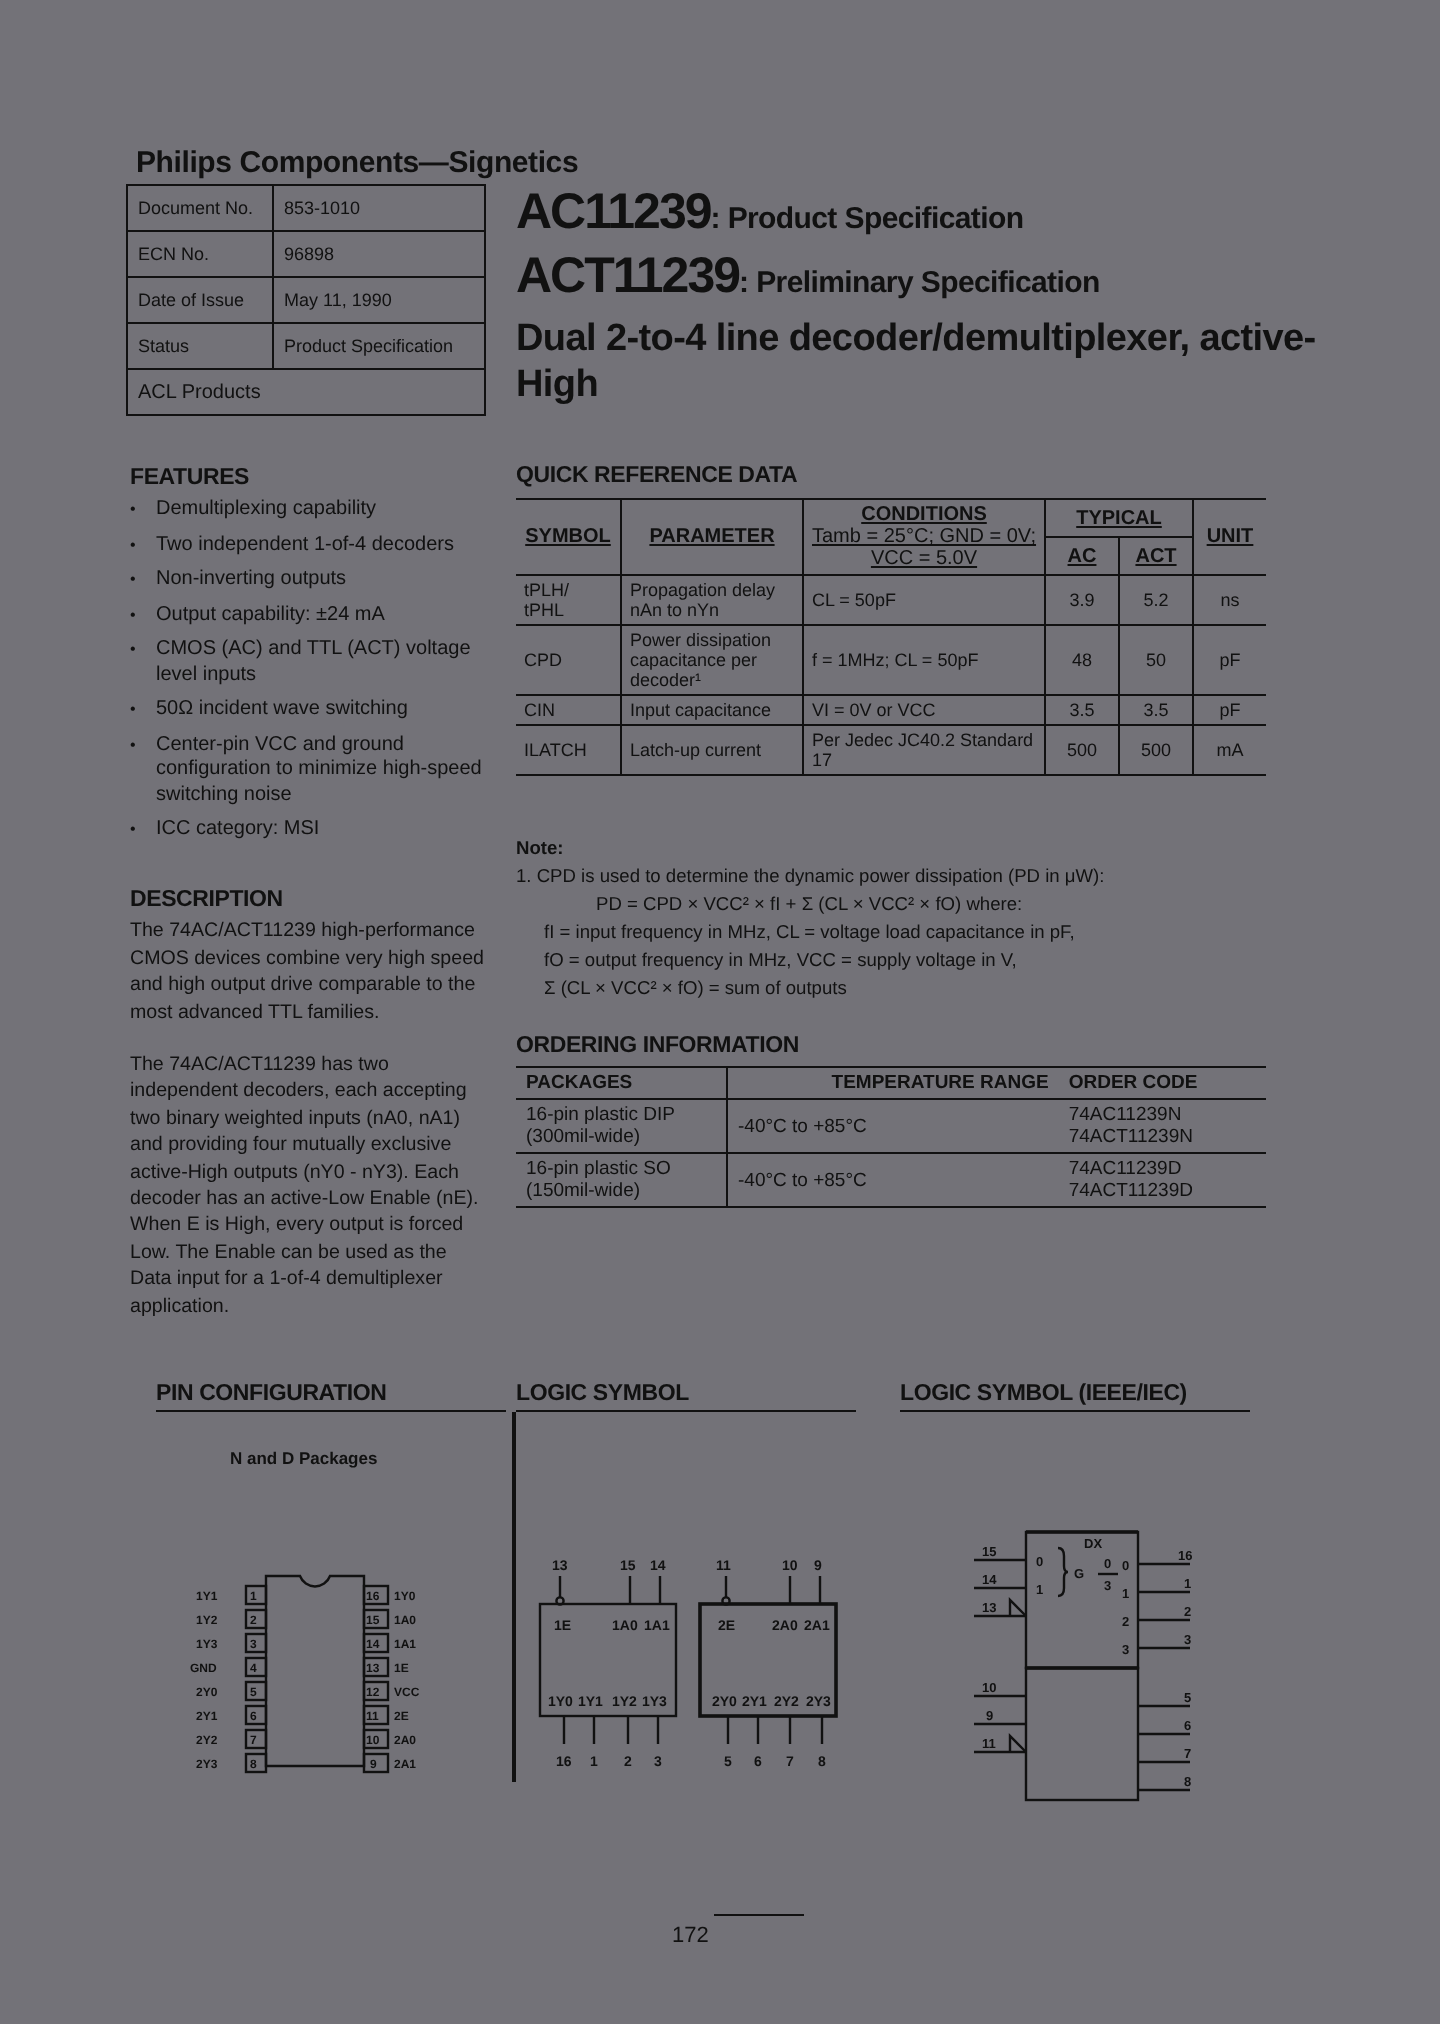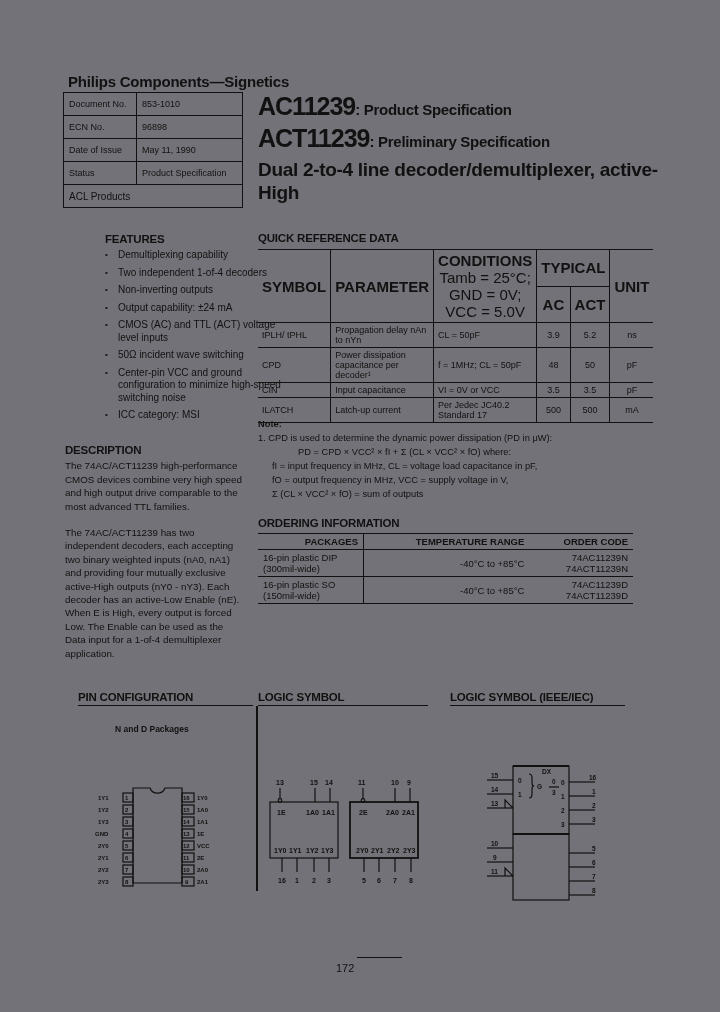--- a/index.html
+++ b/index.html
@@ -13,44 +13,44 @@
   .doc-table td { border:1px solid #111; height:22px; padding:0 5px; }
   .doc-table td.k { width:62px; }
   .doc-table td.full { font-size:10px;margin-left:24px; }
   .title1, .title2 { left:258px; font-weight:bold; }
   .title1 { top:92px; }
   .title2 { top:124px; }
   .big { font-size:25px; letter-spacing:-1px; }
   .sub { font-size:15px; letter-spacing:-0.3px; }
   .subtitle { left:258px; top:158px; width:400px; font-size:19px; font-weight:bold; line-height:23px; letter-spacing:-0.3px; }
   h3 { margin:0; font-size:11.5px; font-weight:bold; letter-spacing:-0.2px; }
-  .features { left:65px; top:233px; width:180px;margin-left:40px; }
+  .features { left:65px; top:233px; width:180px; }
   .features ul { margin:4px 0 0 0; padding:0; list-style:none; font-size:10px; }
   .features li { position:relative; padding-left:13px; margin-bottom:5px; line-height:12.5px; }
   .features li::before { content:"•"; position:absolute; left:0; top:0; font-size:8px; }
   .desc { left:65px; top:444px; width:180px; font-size:9.8px; line-height:13.4px; }
   .desc p { margin:2px 0 13px 0; }
   .qrd { left:258px; top:232px; width:375px; }
   .qrd table { margin-top:5px; width:100%; border-collapse:collapse; font-size:9px; border-top:1.5px solid #111; border-bottom:1.5px solid #111; }
   .qrd th, .qrd td { border:1px solid #111; padding:2px 4px; }
-  .qrd th { font-weight:bold; font-size:15px; }
+  .qrd th { font-weight:bold; font-size:10px;text-decoration:underline; }
   .qrd td.num, .qrd th.c { text-align:center; }
   .qrd tr > *:first-child { border-left:none; }
   .qrd tr > *:last-child { border-right:none; }
   .notes { left:258px; top:417px; width:375px; font-size:9.3px; line-height:14px; }
   .notes .nt { font-weight:bold; }
   .notes .ind1 { padding-left:14px; }
   .notes .ind2 { padding-left:40px; }
   .ordering { left:258px; top:517px; width:375px; }
   .ordering table { margin-top:4px; width:100%; border-collapse:collapse; font-size:9.5px; border-top:1.5px solid #111; border-bottom:1.5px solid #111; }
   .ordering th, .ordering td { border:1px solid #111; padding:2px 5px; }
   .ordering th { font-weight:bold; font-size:9.5px; }
   .ordering tr > *:first-child { border-left:none; }
   .ordering tr > *:last-child { border-right:none; }
-  .ordering td.c, .ordering th.c { text-align:right; }
+  .ordering td.c, .ordering th.c { text-align:left; }
   .sec-h { border-bottom:1.2px solid #111; padding-bottom:2px; }
   .pin-h { left:78px; top:691px; width:175px; }
   .pkg { left:115px; top:724px; font-size:8.5px; font-weight:bold; }
   .logic-h { left:258px; top:691px; width:170px; }
   .ieee-h { left:450px; top:691px; width:175px; }
   .vline { background:#111; }
   .pagenum { left:336px; top:962px; font-size:11px; }
   svg text { font-family:"Liberation Sans", sans-serif; }
 </style>
 </head>

